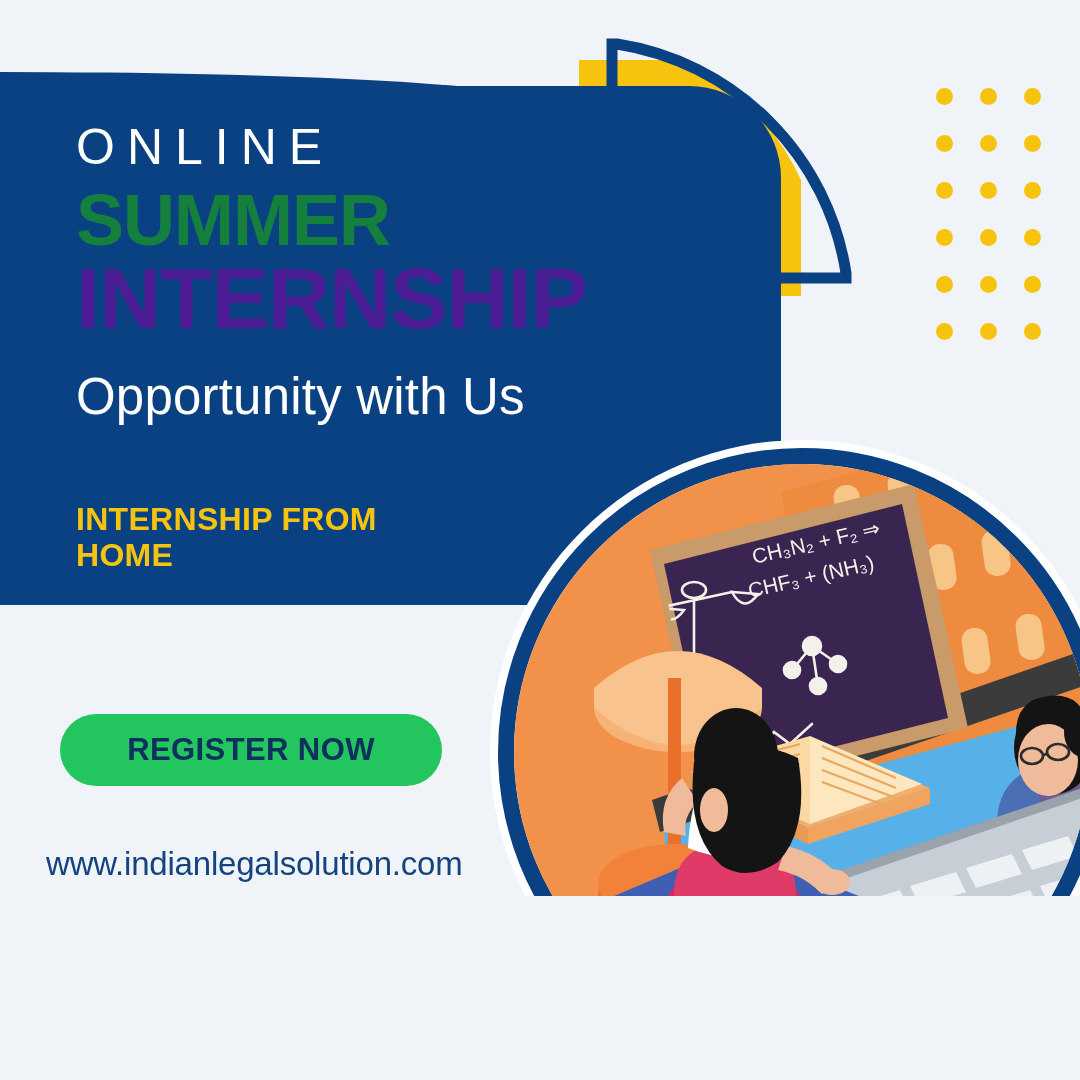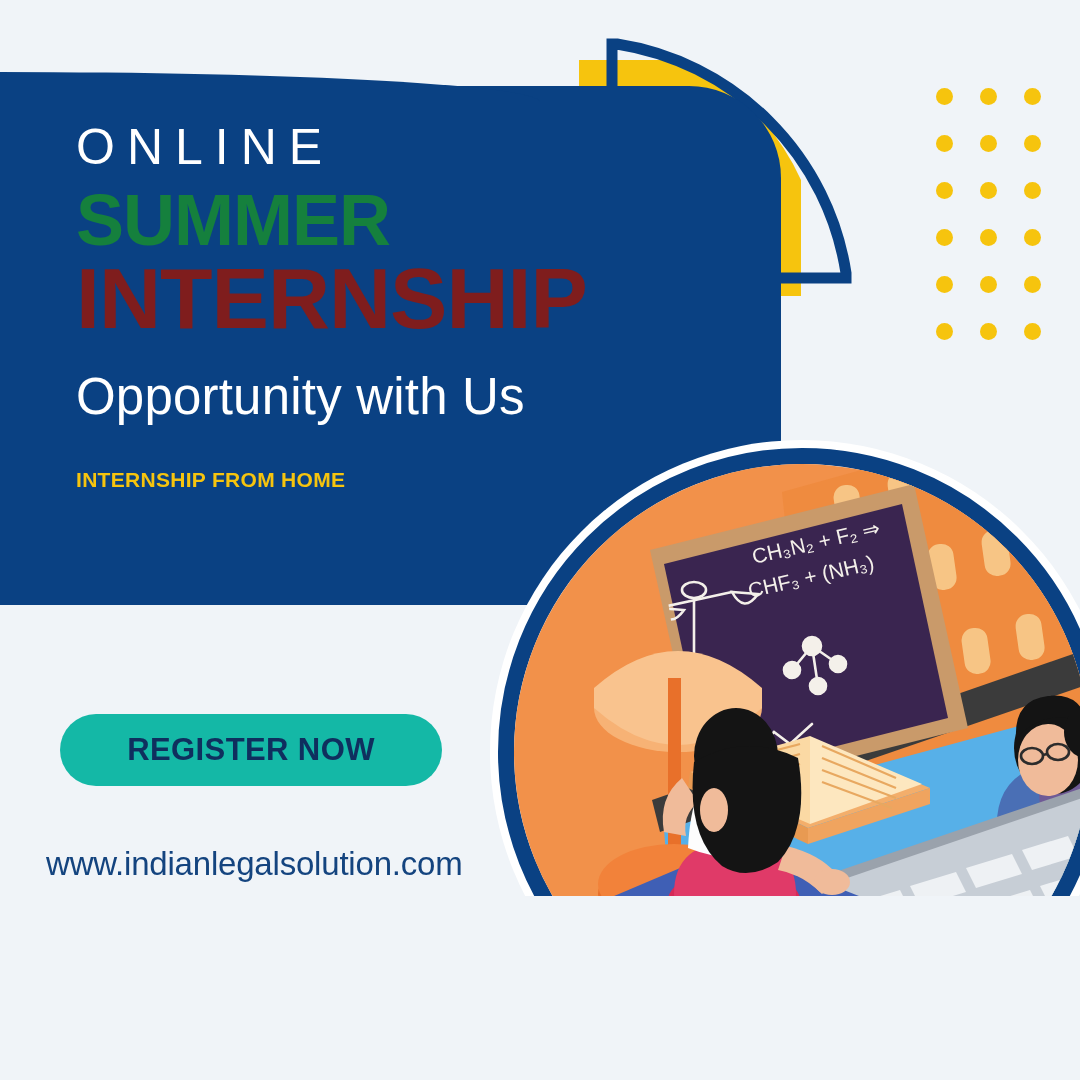--- a/index.html
+++ b/index.html
@@ -48,49 +48,49 @@
   }
   .t-summer {
     color:#15803d;
     font-size:72px;
     font-weight:bold;
     line-height:0.99;
     letter-spacing:-1px;
     margin-top:8px;
   }
   .t-internship {
-    color:#7f1d1d;
+    color:#4c1d95;
     font-size:86px;
     font-weight:bold;
     line-height:0.99;
     letter-spacing:-1px;
   }
   .t-opportunity {
     color:#ffffff;
     font-size:51px;
     font-weight:400;
     margin-top:26px;
     letter-spacing:0.2px;
   }
   .t-fromhome {
     color:#f6c40e;
-    font-size:21px;
+    font-size:32px;
     font-weight:bold;
     line-height:1.12;
-    margin-top:42px;
+    margin-top:76px;
     letter-spacing:0.3px;
     max-width:400px;
   }
 
   
   .cta-button {
     position:absolute;
     left:60px; top:714px;
     width:382px; height:72px;
-    background:#14b8a6;
+    background:#22c55e;
     border:none;
     border-radius:36px;
     color:#0f2f5e;
     font-family:"Liberation Sans", sans-serif;
     font-size:31px;
     font-weight:bold;
     letter-spacing:0.4px;
     cursor:pointer;
     z-index:6;
   }

